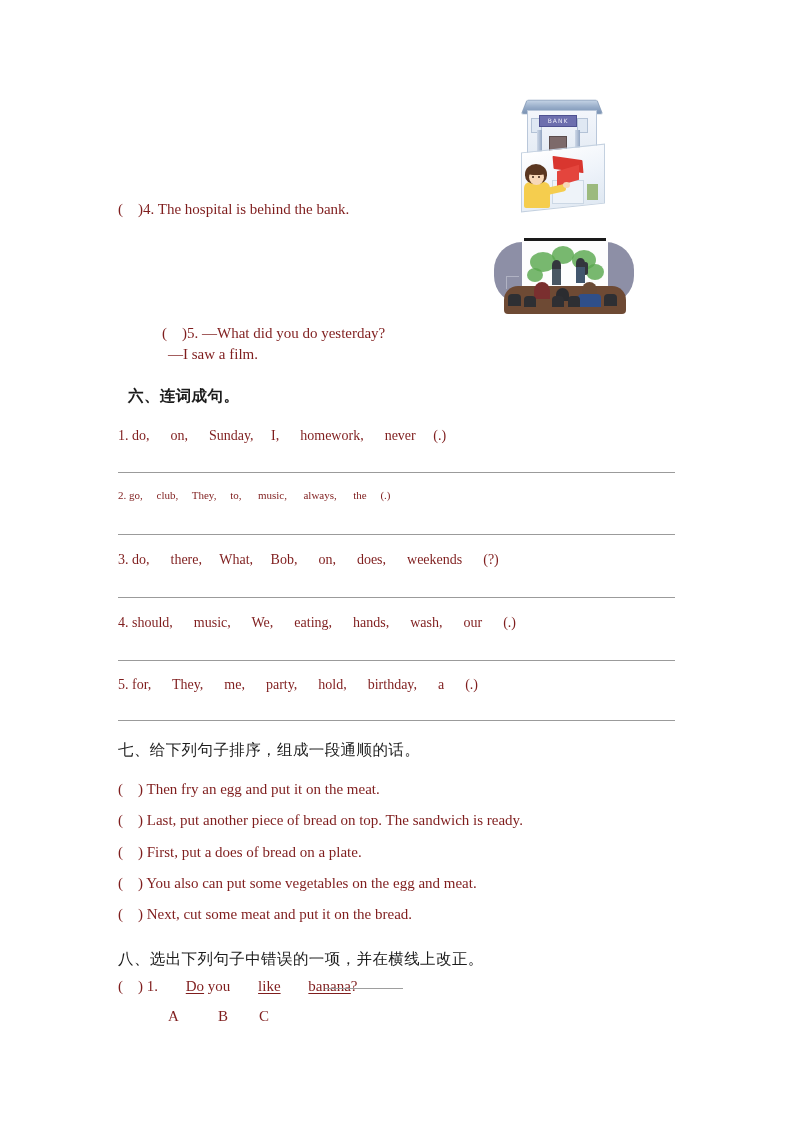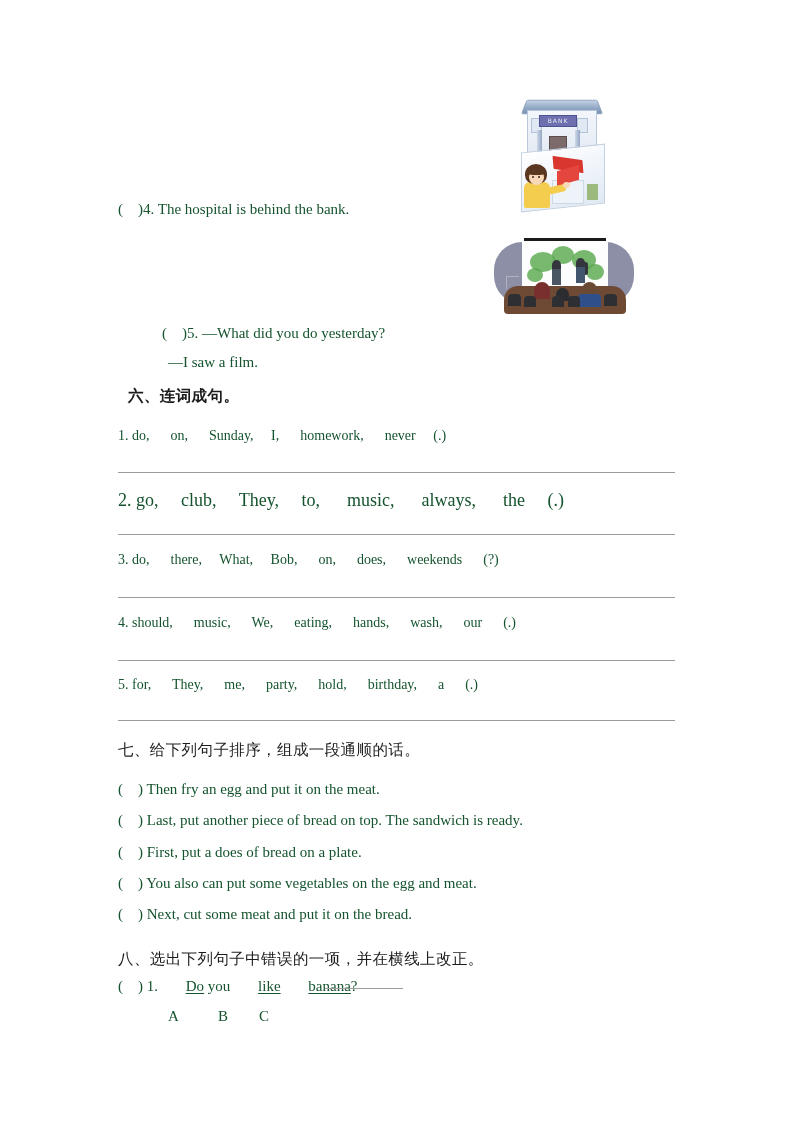--- a/index.html
+++ b/index.html
@@ -21,21 +21,21 @@
     width: 793px;
     height: 1122px;
     background: #fff;
   }
 
   
   .en {
     font-family: "Liberation Serif", "DejaVu Serif", serif;
     font-size: 15px;
     line-height: 1.25;
-    color: #14532d;
+    color: #7f1d1d;
     white-space: pre;
   }
   .cn {
     font-family: "DejaVu Sans", "Liberation Sans", sans-serif;
     font-size: 15.5px;
     color: #1c1c1c;
     letter-spacing: 0.4px;
     white-space: pre;
   }
   .abs { position: absolute; }
@@ -303,28 +303,28 @@
     <div class="body-b"></div>
     <div class="seat" style="left:14px; top:56px; width:13px; height:12px;"></div>
     <div class="seat" style="left:30px; top:58px; width:12px; height:11px;"></div>
     <div class="seat" style="left:58px; top:58px; width:12px; height:11px;"></div>
     <div class="seat" style="left:74px; top:58px; width:12px; height:11px;"></div>
     <div class="seat" style="left:110px; top:56px; width:13px; height:12px;"></div>
     <div class="cin-lamp"></div>
   </div>
 
   <div class="abs en" style="left:118px; top:324px;margin-left:44px;"><span>(    )</span><span>5.</span> <span>—What did you do yesterday?</span></div>
-  <div class="abs en" style="left:168px; top:353px;">—I saw a film.</div>
+  <div class="abs en" style="left:168px; top:345px;">—I saw a film.</div>
 
   <div class="abs cn" style="left:128px; top:386px;font-weight:bold;">六、连词成句。</div>
 
   <div class="abs en" style="left:118px; top:427px; font-size:14px;"><span>1.</span> <span>do,      on,      Sunday,     I,      homework,      never     (.)</span></div>
   <div class="rule" style="left:118px; top:472px; width:557px;"></div>
 
-  <div class="abs en" style="left:118px; top:489px; font-size:18px;"><span>2.</span> <span>go,     club,     They,     to,      music,      always,      the     (.)</span></div>
+  <div class="abs en" style="left:118px; top:489px; font-size:11px;"><span>2.</span> <span>go,     club,     They,     to,      music,      always,      the     (.)</span></div>
   <div class="rule" style="left:118px; top:534px; width:557px;"></div>
 
   <div class="abs en" style="left:118px; top:551px; font-size:14px;"><span>3.</span> <span>do,      there,     What,     Bob,      on,      does,      weekends      (?)</span></div>
   <div class="rule" style="left:118px; top:597px; width:557px;"></div>
 
   <div class="abs en" style="left:118px; top:614px; font-size:14px;"><span>4.</span> <span>should,      music,      We,      eating,      hands,      wash,      our      (.)</span></div>
   <div class="rule" style="left:118px; top:660px; width:557px;"></div>
 
   <div class="abs en" style="left:118px; top:676px; font-size:14px;"><span>5.</span> <span>for,      They,      me,      party,      hold,      birthday,      a      (.)</span></div>
   <div class="rule" style="left:118px; top:720px; width:557px;"></div>

